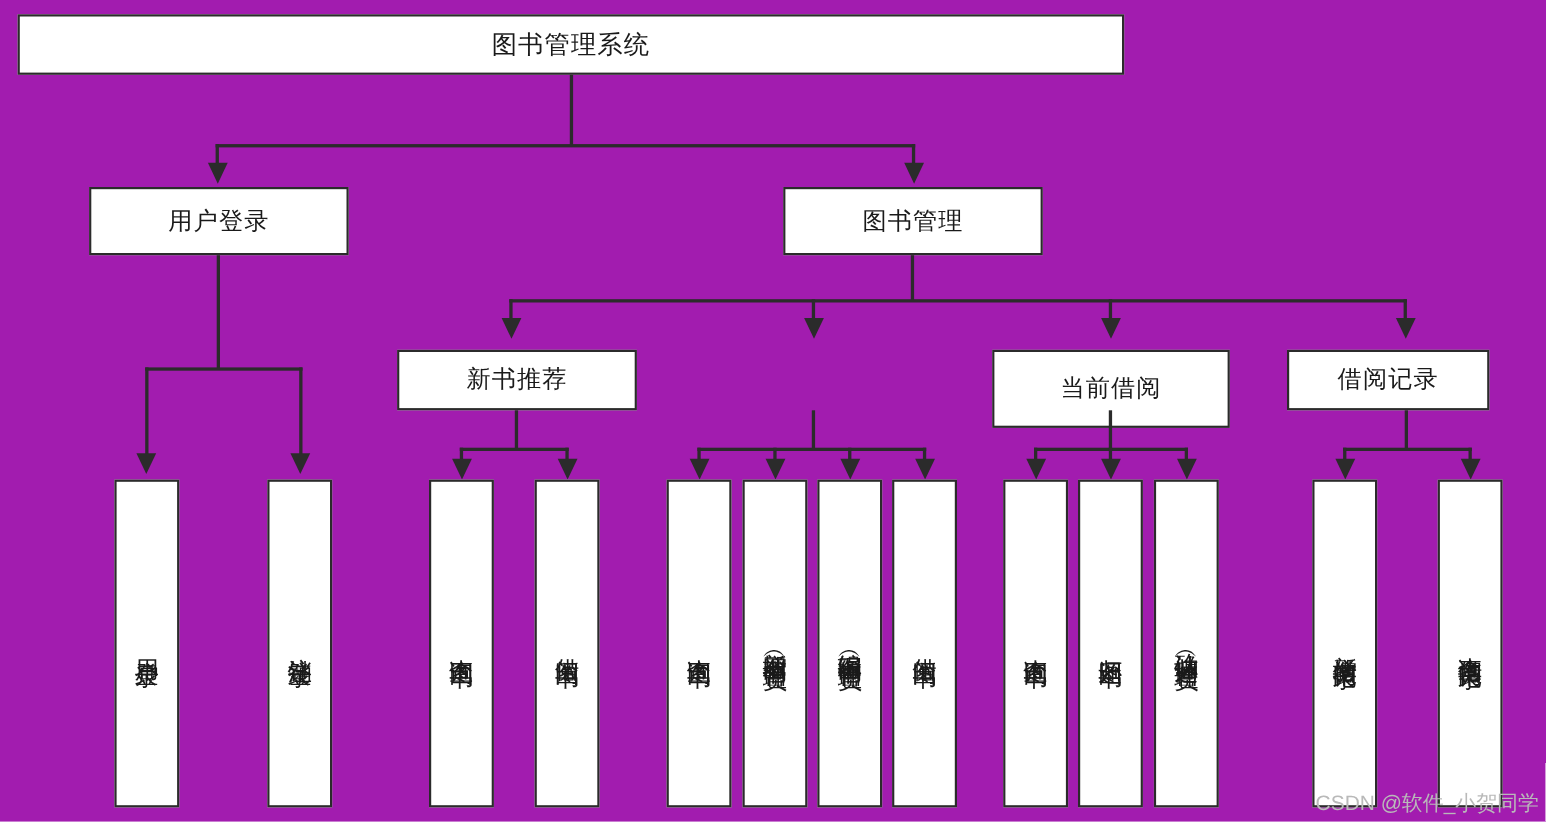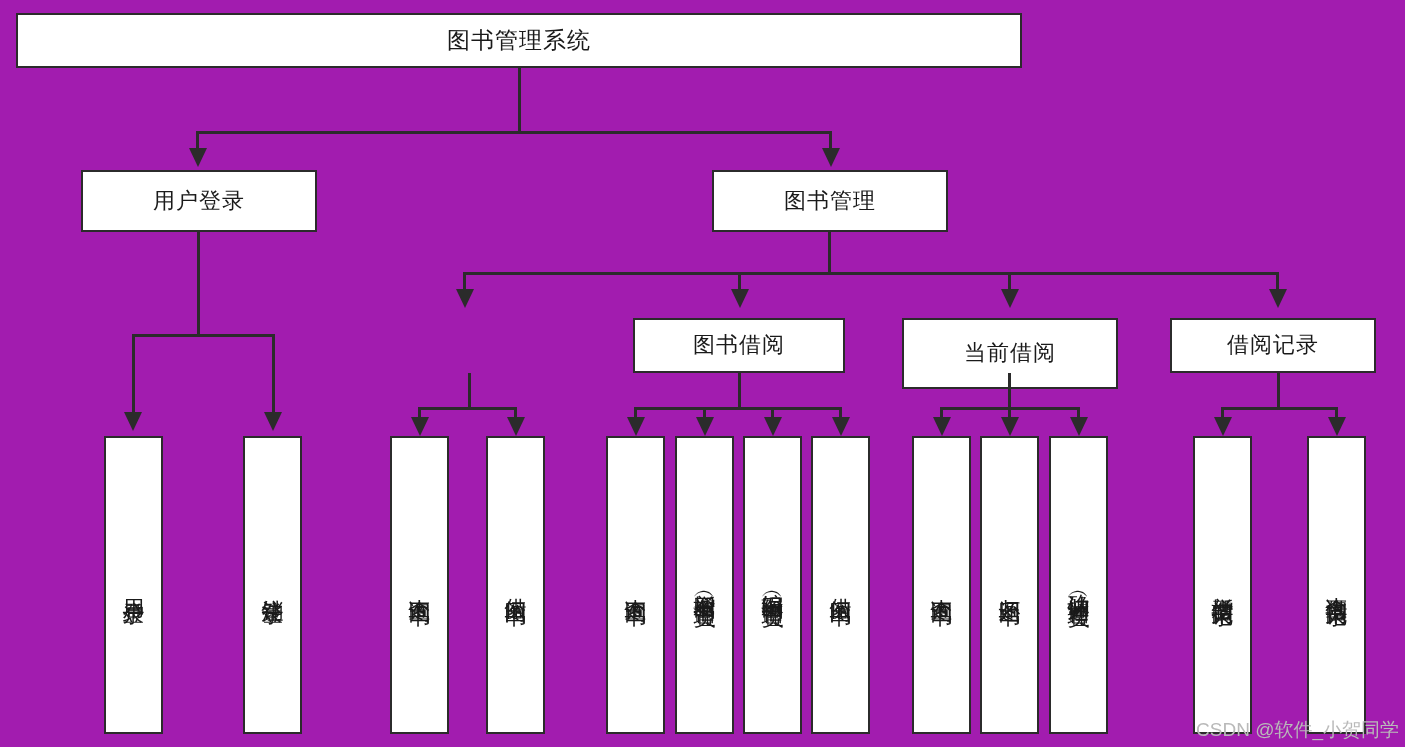--- a/index.html
+++ b/index.html
@@ -120,27 +120,27 @@
   <div class="hline" style="left:463px; top:272px; width:816px; height:3px;"></div>
   <div class="vline" style="left:463px; top:272px; width:3px; height:18px;"></div>
   <div class="arrow" style="left:456px; top:289px;"></div>
   <div class="vline" style="left:738px; top:272px; width:3px; height:18px;"></div>
   <div class="arrow" style="left:731px; top:289px;"></div>
   <div class="vline" style="left:1008px; top:272px; width:3px; height:18px;"></div>
   <div class="arrow" style="left:1001px; top:289px;"></div>
   <div class="vline" style="left:1276px; top:272px; width:3px; height:18px;"></div>
   <div class="arrow" style="left:1269px; top:289px;"></div>
 
-  <div class="node horiz" style="left:633px; top:318px; width:212px; height:55px;">
-    <span>图书借阅</span>
+  <div class="node horiz" style="left:361px; top:318px; width:218px; height:55px;">
+    <span>新书推荐</span>
   </div>
   <div class="node horiz" style="left:902px; top:318px; width:216px; height:71px;">
     <span>当前借阅</span>
   </div>
-  <div class="node horiz" style="left:1170px; top:318px; width:206px; height:55px;">
+  <div class="node horiz" style="left:1170px; top:318px; width:184px; height:55px;">
     <span>借阅记录</span>
   </div>
 
   <div class="vline" style="left:468px; top:373px; width:3px; height:37px;"></div>
   <div class="hline" style="left:418px; top:407px; width:99px; height:3px;"></div>
   <div class="vline" style="left:418px; top:407px; width:3px; height:11px;"></div>
   <div class="arrow" style="left:411px; top:417px;"></div>
   <div class="vline" style="left:514px; top:407px; width:3px; height:11px;"></div>
   <div class="arrow" style="left:507px; top:417px;"></div>
 

